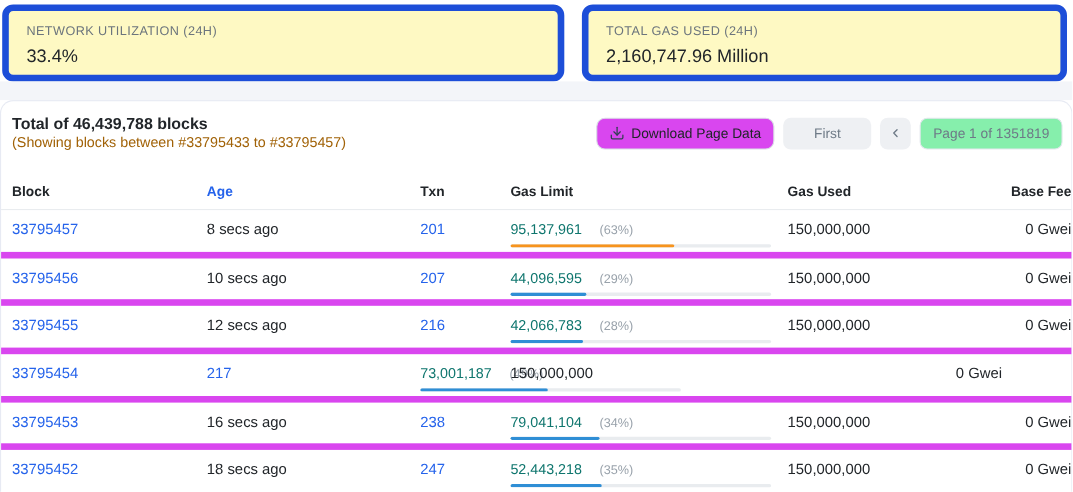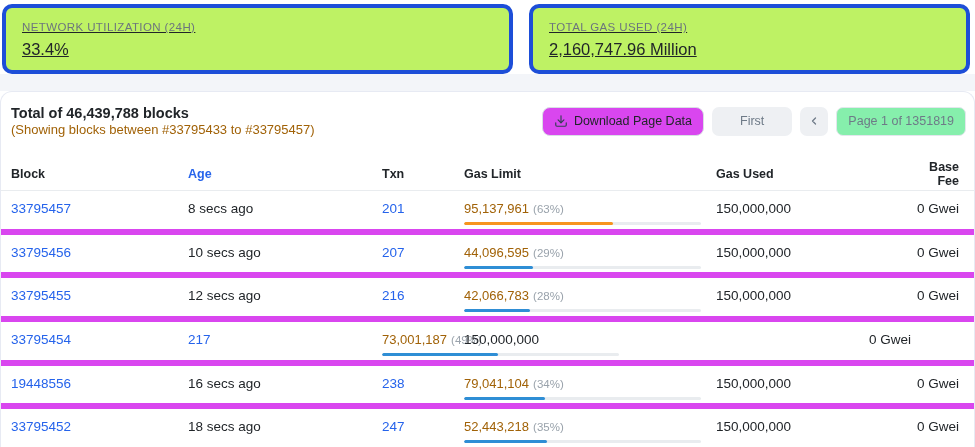--- a/index.html
+++ b/index.html
@@ -8,23 +8,22 @@
     position:relative;
     background:#ffffff;
     font-family:"Liberation Sans","DejaVu Sans",sans-serif;
     color:#212529;
     overflow:hidden;
   }
   
   .stats-row { position:absolute; top:4px; left:2px; width:973px; height:70px; }
   .stat-card {
     position:absolute; top:0; height:70px;
-    background:#bef264; border:4px solid #1d4ed8; border-radius:10px;
+    background:#fef9c3; border:6px solid #1d4ed8; border-radius:10px;
     padding:13px 16px;
-    text-decoration:underline;
   }
   .stat-card.card-1 { left:0; width:511px; }
   .stat-card.card-2 { left:527px; width:441px; }
   .stat-label {
     font-size:11.5px; color:#6c757d; letter-spacing:.4px; font-weight:400;
   }
   .stat-value { font-size:16.5px; color:#212529; margin-top:7px; font-weight:400; }
 
   
   .band { position:absolute; top:74px; left:0; width:975px; height:17px; background:#f3f5f9; }
@@ -60,33 +59,33 @@
     background:#86efac; border:1px solid #e3e7ed; border-radius:7px;
     color:#6e7a87; font-size:12.5px; white-space:nowrap;
   }
   .icon svg { display:block; }
 
   
   .blocks-table { margin-top:21px; }
   .tgrid {
     display:grid;
     grid-template-columns:177px 194px 82px 252px 195px 1fr;
-    padding-left:10px; padding-right:15px;
+    padding-left:10px; 
   }
   .thead { height:33px; align-items:center; border-bottom:1px solid #e9ecef; }
   .th { font-size:12.5px; font-weight:700; color:#212529; }
   .th.link-th { color:#2563eb; cursor:pointer; }
   .th.right, .cell.right { text-align:right; }
   .trow { height:43.7px; border-bottom:6px solid #d946ef; align-items:start; padding-top:10px; }
   .trow:last-child { border-bottom:none; }
   .cell { font-size:13.5px; color:#212529; }
   a.cell.link { color:#2563eb; text-decoration:none; cursor:pointer; }
   .gas-line { display:flex; align-items:baseline; }
-  .gas-num { font-size:13px; color:#a16207; }
-  .gas-pct { font-size:11.5px; color:#99a2ab; margin-left:4px; }
+  .gas-num { font-size:13px; color:#0f766e; }
+  .gas-pct { font-size:11.5px; color:#99a2ab; margin-left:16px; }
   .bar-track {
     width:237px; height:3px; background:#e9ecef; border-radius:2px; margin-top:6px;
     overflow:hidden;
   }
   .bar-fill { height:100%; border-radius:2px; background:#2f8ed5; }
 </style>
 </head>
 <body>
 
 <div class="stats-row">
@@ -205,21 +204,21 @@
         </div>
         <div class="bar-track">
           <div class="bar-fill" style="width: 49%; background: rgb(47, 142, 213);"></div>
         </div>
       </div>
       <div class="cell">150,000,000</div>
       <div class="cell right">0 Gwei</div>
     </div>
 
     <div class="tgrid trow">
-      <a class="cell link">19448556</a>
+      <a class="cell link">33795453</a>
       <div class="cell">16 secs ago</div>
       <a class="cell link">238</a>
       <div class="cell">
         <div class="gas-line">
           <span class="gas-num">79,041,104</span>
           <span class="gas-pct">(34%)</span>
         </div>
         <div class="bar-track">
           <div class="bar-fill" style="width: 34%; background: rgb(47, 142, 213);"></div>
         </div>

